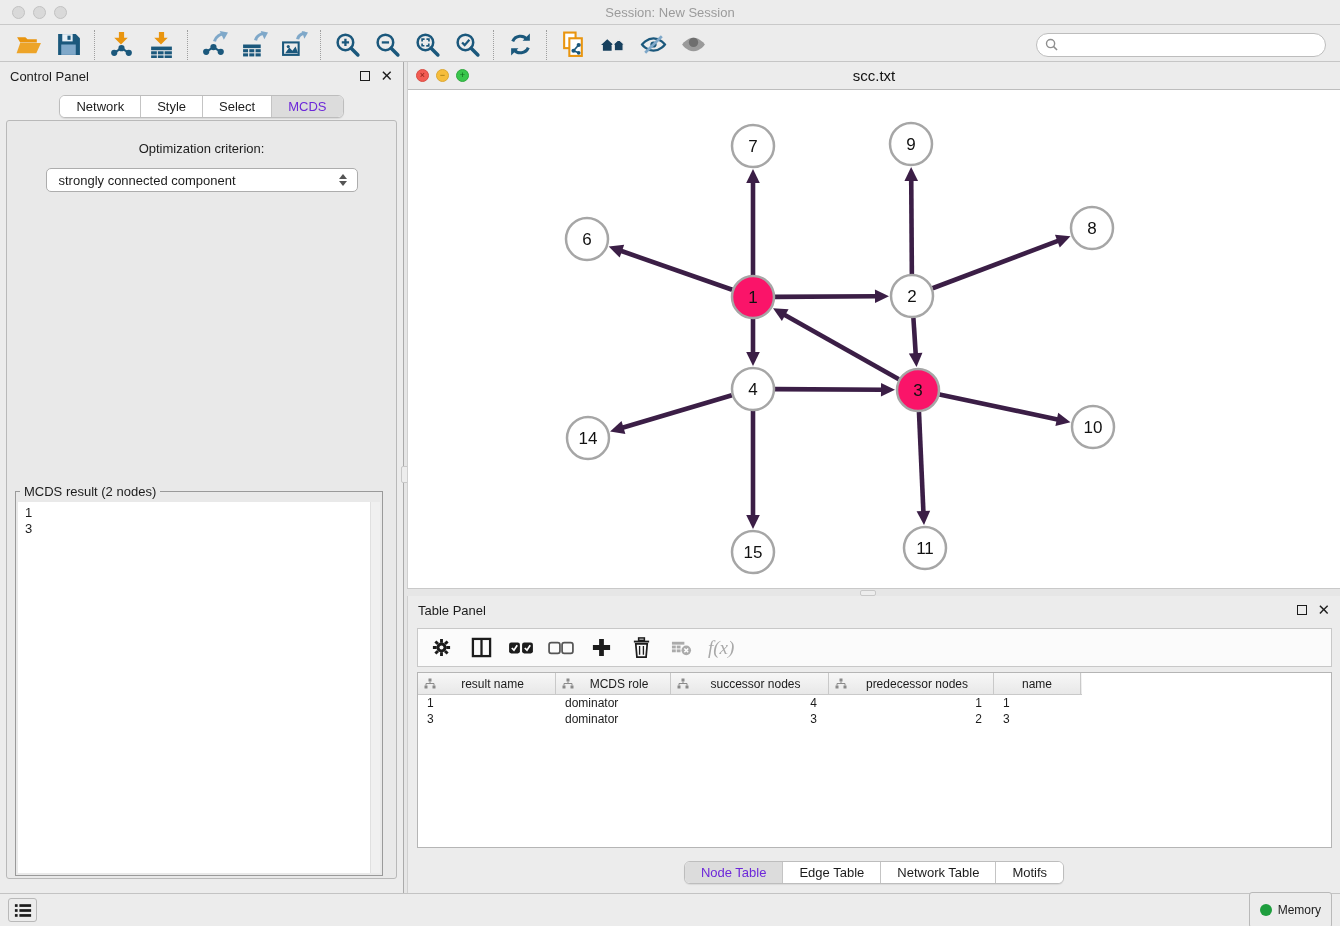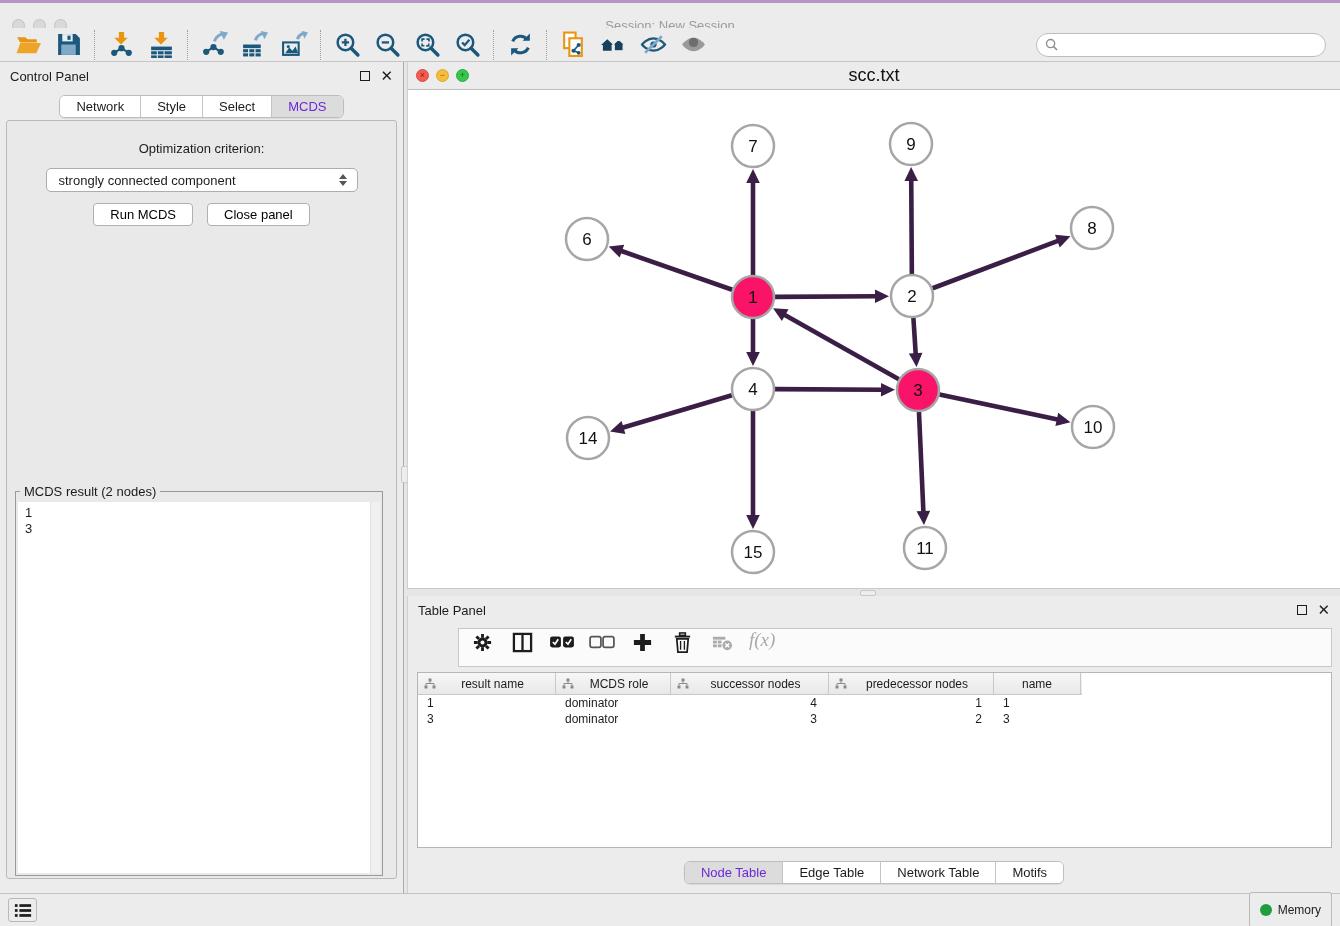--- a/index.html
+++ b/index.html
@@ -5,21 +5,21 @@
   * { margin:0; padding:0; box-sizing:border-box; }
   html,body { width:1340px; height:926px; }
   body {
     font-family:"Liberation Sans","DejaVu Sans",sans-serif;
     font-size:13px; color:#1c1c1c; background:#ececec;
     position:relative; overflow:hidden;
   }
   
   .top-accent { position:absolute; left:0; top:0; width:100%; height:3px; background:#b795c6; }
   .titlebar {
-    position:absolute; left:0; top:13px; width:100%; height:25px;
+    position:absolute; left:0; top:0; width:100%; height:25px;
     background:#ececec; border-bottom:1px solid #c9c9c9;
     display:flex; align-items:center;
   }
   .titlebar .lights { display:flex; gap:8px; margin-left:12px; }
   .tl { width:13px; height:13px; border-radius:50%; background:#d9d9d9; border:1px solid #c2c2c2;
         display:flex; align-items:center; justify-content:center; font-size:9px; line-height:1; }
   .titlebar .wtitle { position:absolute; left:0; right:0; text-align:center; color:#9b9b9b; font-size:13px; }
   
   .toolbar {
     position:absolute; left:0; top:28px; width:100%; height:34px;
@@ -81,29 +81,29 @@
   .result-scroll { position:absolute; right:0; top:0; width:10px; height:100%; background:#f0f0f0; border-left:1px solid #e0e0e0; }
   .result-line { padding:0 0 0 7px; font-size:13px; line-height:16px; }
   .result-line:first-child { margin-top:3px; }
   
   .net-window { position:absolute; left:0; top:0; width:933px; height:526px; background:#fff; border-left:1px solid #d0d0d0; }
   .net-titlebar { height:28px; background:#ececec; border-bottom:1px solid #bdbdbd; display:flex; align-items:center; position:relative; }
   .net-titlebar .lights { display:flex; gap:7px; margin-left:8px; }
   .tl.red   { background:#f25c53; border-color:#d94c43; color:#8a1f14; }
   .tl.yellow{ background:#f6bd3b; border-color:#dca833; color:#8a6d0e; }
   .tl.green { background:#39c64c; border-color:#2fa83f; color:#0e6b1c; }
-  .net-titlebar .wtitle { position:absolute; left:0; right:0; text-align:center; color:#111; font-size:18px; }
+  .net-titlebar .wtitle { position:absolute; left:0; right:0; text-align:center; color:#111; font-size:15px; }
   .net-canvas { position:relative; width:100%; height:497px; background:#fff; }
   .h-split { position:absolute; left:0; top:526px; width:933px; height:8px; background:#e6e6e6; border-top:1px solid #c9c9c9; }
   .h-handle { position:absolute; left:453px; top:1px; width:16px; height:6px; background:#ededed; border:1px solid #c8c8c8; border-radius:2px; }
   
   .table-panel { position:absolute; left:0; top:534px; width:933px; height:297px; background:#ececec; border-left:1px solid #d0d0d0; }
   .tp-toolbar {
     position:absolute; left:9px; right:8px; top:32px; height:39px; background:#fbfbfb;
-    border:1px solid #c8c8c8; display:flex; align-items:flex-start; gap:14px; padding:0 10px;margin-left:41px;
+    border:1px solid #c8c8c8; display:flex; align-items:center; gap:14px; padding:0 10px;
   }
   .tp-btn { display:flex; align-items:center; justify-content:center; width:26px; height:26px; }
   .tp-btn svg { width:21px; height:21px; }
   .tp-btn.wide svg { width:26px; height:16px; }
   .fx-label { font-family:"Liberation Serif","DejaVu Serif",serif; font-style:italic; font-size:19px; color:#a9a9a9; }
   .tp-table {
     position:absolute; left:9px; right:8px; top:76px; height:176px; background:#fff; border:1px solid #b5b5b5;
     overflow:hidden;
   }
   .tp-header { display:flex; height:22px; background:linear-gradient(#f7f7f7,#e8e8e8); width:664px; border-bottom:1px solid #c9c9c9; }
@@ -309,24 +309,20 @@
       </span>
   </div>
   <div class="cp-body">
     <div class="opt-label">Optimization criterion:</div>
     <div class="selectbox">
       <span class="sel-val">strongly connected component</span>
       <span class="stepper">
           <i class="up"></i>
           <i class="down"></i>
         </span>
-    </div>
-    <div class="cp-buttons">
-      <button class="btn">Run MCDS</button>
-      <button class="btn">Close panel</button>
     </div>
     <div class="result-group">
       <span class="result-title">MCDS result (2 nodes)</span>
       <div class="result-area">
         <div id="result-lines">
             <div class="result-line">1</div>
             <div class="result-line">3</div>
           </div>
         <div class="result-scroll"></div>
       </div>

